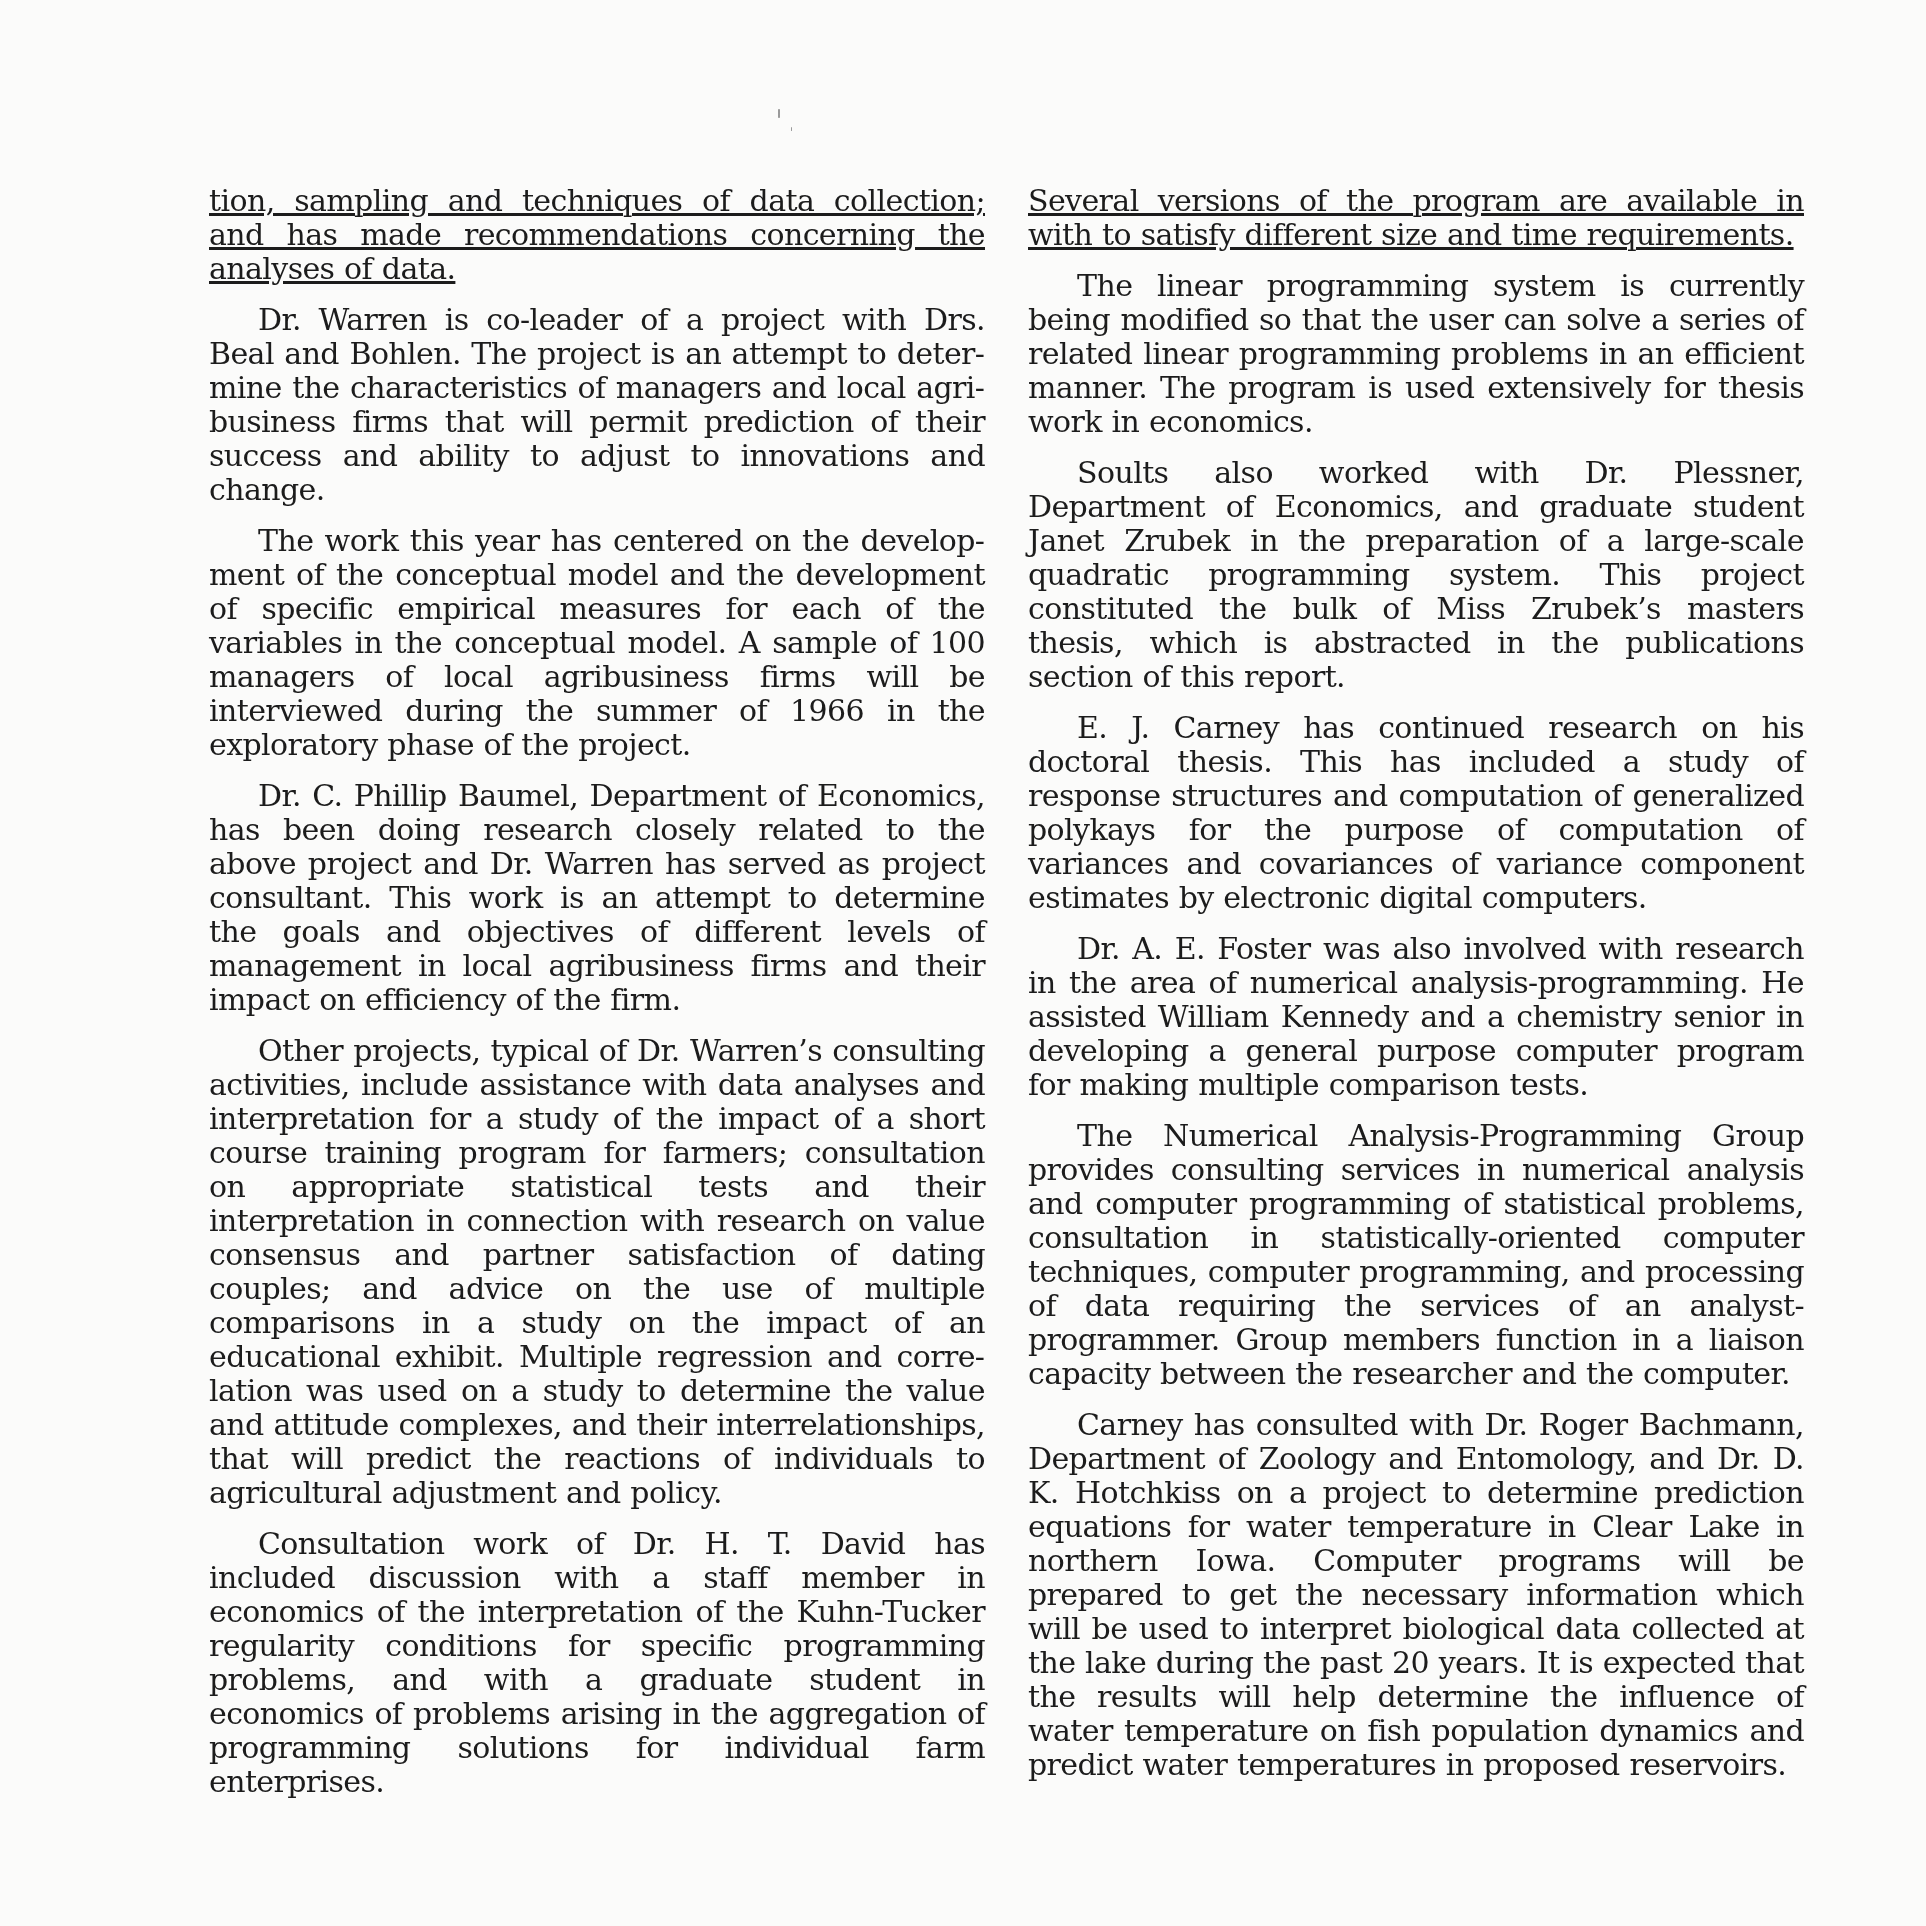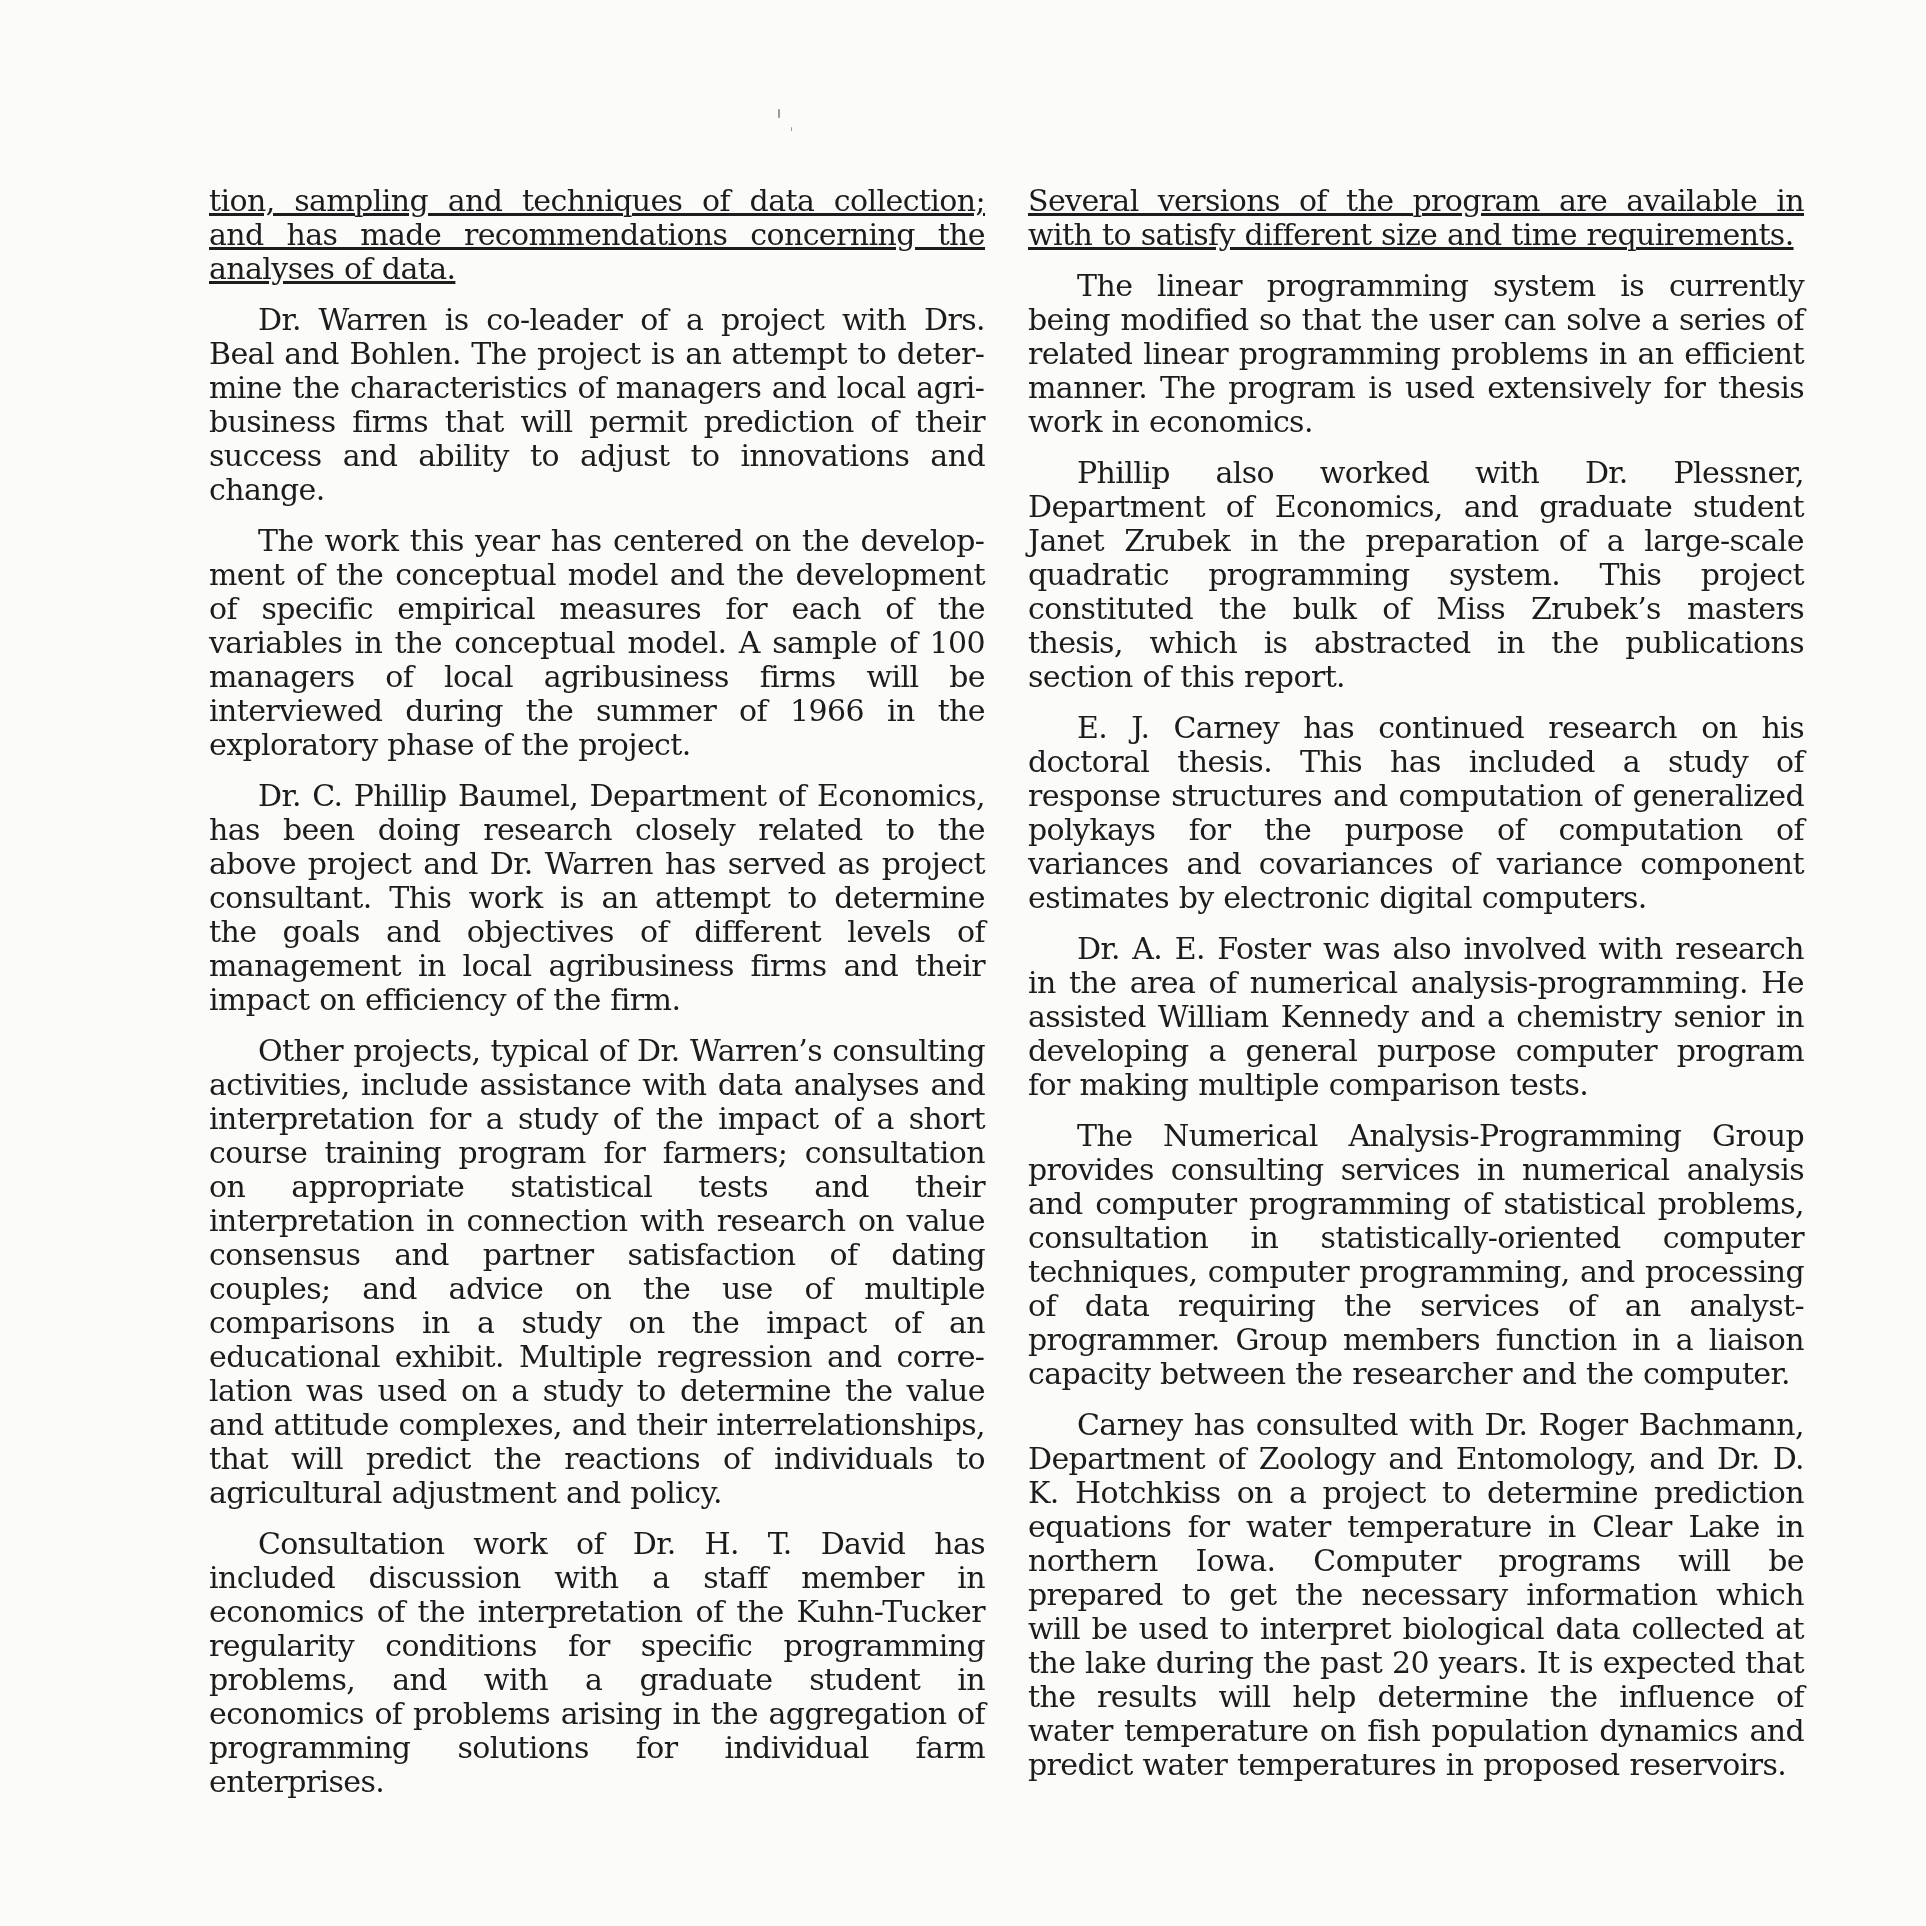--- a/index.html
+++ b/index.html
@@ -63,21 +63,21 @@
     <p class="para">The work this year has centered on the develop­ment of the conceptual model and the development of specific empirical measures for each of the variables in the conceptual model. A sample of 100 managers of local agribusiness firms will be interviewed during the summer of 1966 in the exploratory phase of the project.</p>
     <p class="para">Dr. C. Phillip Baumel, Department of Economics, has been doing research closely related to the above project and Dr. Warren has served as project consul­tant. This work is an attempt to determine the goals and objectives of different levels of management in local agribusiness firms and their impact on efficiency of the firm.</p>
     <p class="para">Other projects, typical of Dr. Warren’s consulting activities, include assistance with data analyses and interpretation for a study of the impact of a short course training program for farmers; consultation on appropriate statistical tests and their interpretation in connection with research on value consensus and part­ner satisfaction of dating couples; and advice on the use of multiple comparisons in a study on the impact of an educational exhibit. Multiple regression and corre­lation was used on a study to determine the value and attitude complexes, and their interrelationships, that will predict the reactions of individuals to agricultural adjustment and policy.</p>
     <p class="para">Consultation work of Dr. H. T. David has included discussion with a staff member in economics of the interpretation of the Kuhn-Tucker regularity condi­tions for specific programming problems, and with a graduate student in economics of problems arising in the aggregation of programming solutions for individual farm enterprises.</p>
 
   </div>
 
   <div class="column col-right">
     <p class="para no-indent">Several versions of the program are available in with to satisfy different size and time requirements.</p>
     <p class="para">The linear programming system is currently being modified so that the user can solve a series of related linear programming problems in an efficient manner. The program is used extensively for thesis work in economics.</p>
-    <p class="para">Phillip also worked with Dr. Plessner, Department of Economics, and graduate student Janet Zrubek in the preparation of a large-scale quadratic programming system. This project constituted the bulk of Miss Zru­bek’s masters thesis, which is abstracted in the publica­tions section of this report.</p>
+    <p class="para">Soults also worked with Dr. Plessner, Department of Economics, and graduate student Janet Zrubek in the preparation of a large-scale quadratic programming system. This project constituted the bulk of Miss Zru­bek’s masters thesis, which is abstracted in the publica­tions section of this report.</p>
     <p class="para">E. J. Carney has continued research on his doctoral thesis. This has included a study of response structures and computation of generalized polykays for the pur­pose of computation of variances and covariances of variance component estimates by electronic digital computers.</p>
     <p class="para">Dr. A. E. Foster was also involved with research in the area of numerical analysis-programming. He assisted William Kennedy and a chemistry senior in developing a general purpose computer program for making multiple comparison tests.</p>
     <p class="para">The Numerical Analysis-Programming Group pro­vides consulting services in numerical analysis and com­puter programming of statistical problems, consulta­tion in statistically-oriented computer techniques, com­puter programming, and processing of data requiring the services of an analyst-programmer. Group members function in a liaison capacity between the researcher and the computer.</p>
     <p class="para">Carney has consulted with Dr. Roger Bachmann, Department of Zoology and Entomology, and Dr. D. K. Hotchkiss on a project to determine prediction equations for water temperature in Clear Lake in north­ern Iowa. Computer programs will be prepared to get the necessary information which will be used to interpret biological data collected at the lake during the past 20 years. It is expected that the results will help determine the influence of water temperature on fish population dynamics and predict water tempera­tures in proposed reservoirs.</p>
 
   </div>
 
 </div>
 
 

